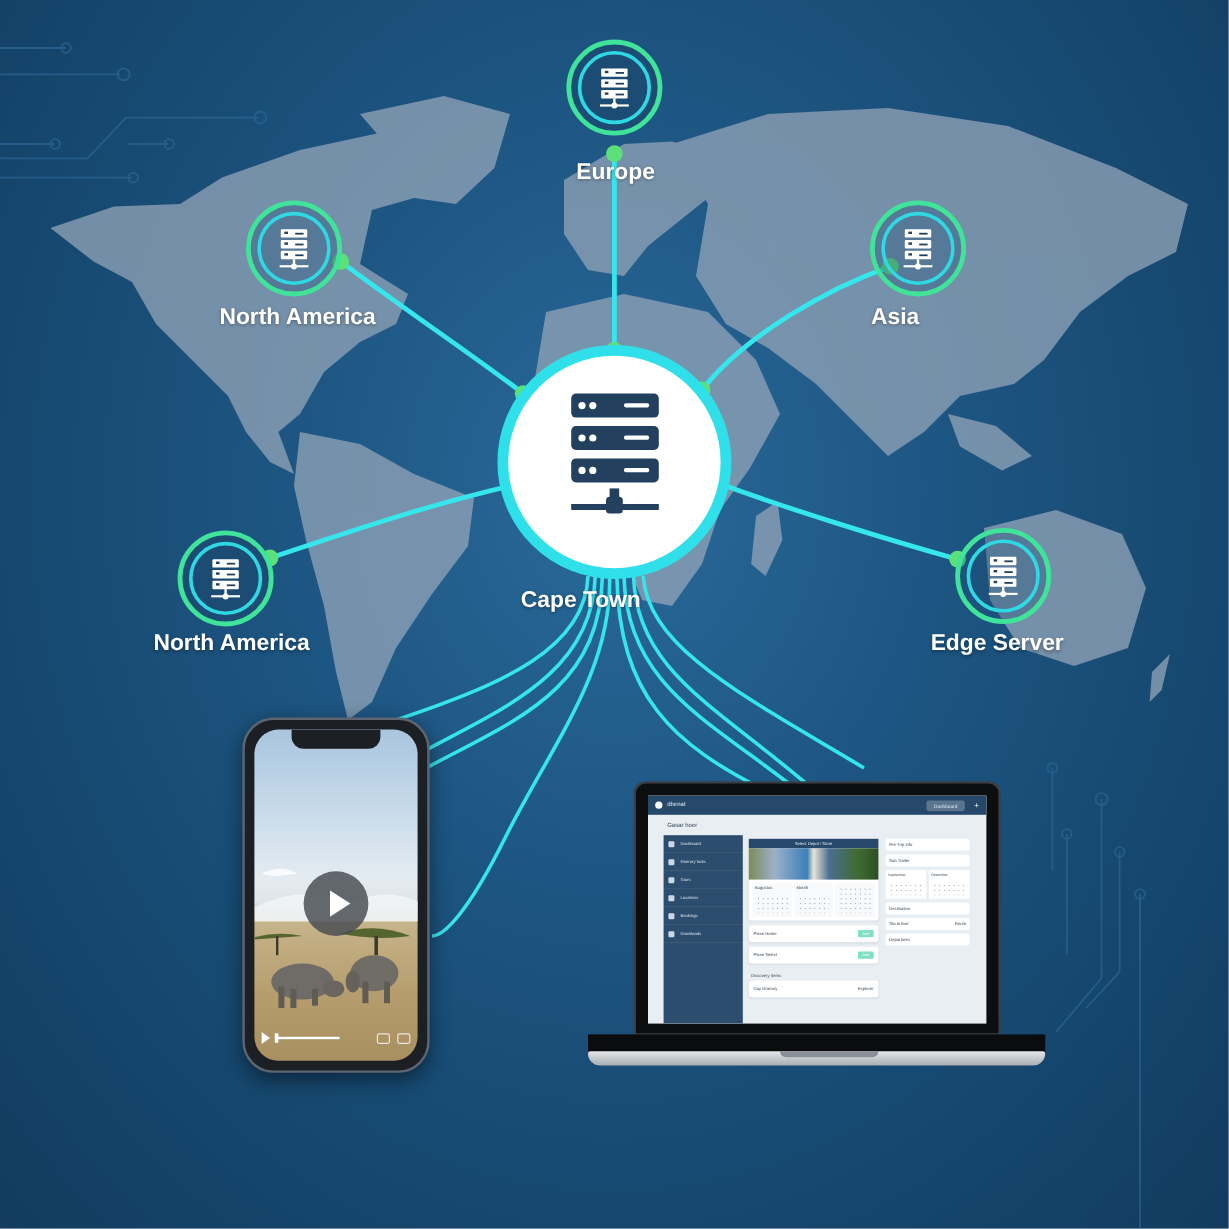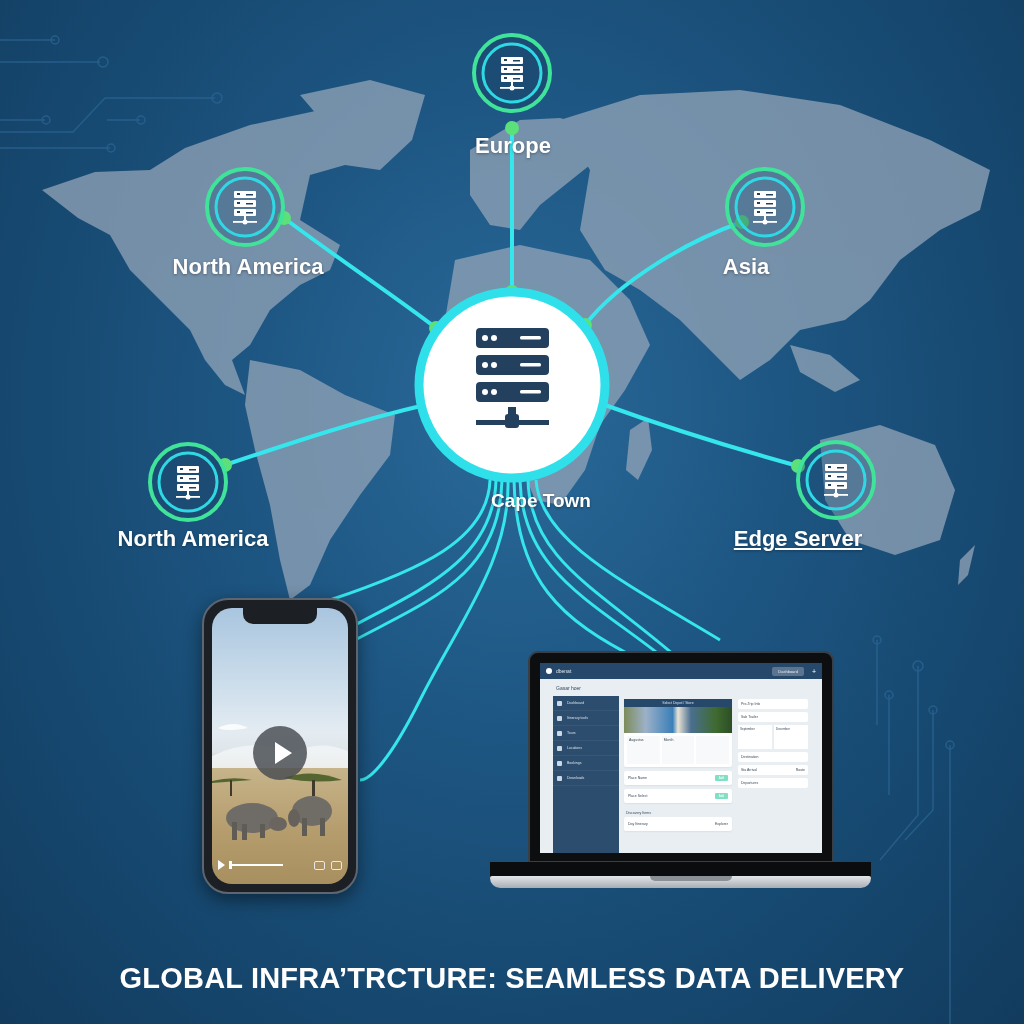--- a/index.html
+++ b/index.html
@@ -1,20 +1,20 @@
 <!DOCTYPE html>
 <html><head>
 <meta charset="utf-8">
 <style>
   html, body { margin:0; padding:0; }
   body { width:1024px; height:1024px; overflow:hidden; font-family:"Liberation Sans", sans-serif; }
   .stage { position:relative; width:1024px; height:1024px; overflow:hidden;
     background: radial-gradient(ellipse at 50% 40%, #2a6a9a 0%, #1e5784 35%, #174a72 65%, #123b5e 100%); }
   svg.layer { position:absolute; left:0; top:0; }
-  .node-label { position:absolute; color:#ffffff; font-weight:700; font-size:22px; text-shadow:0 1px 3px rgba(0,0,0,0.35); white-space:nowrap; transform:translateX(-50%); }
+  .node-label { position:absolute; color:#ffffff; font-weight:700; font-size:19px; text-shadow:0 1px 3px rgba(0,0,0,0.35); white-space:nowrap; transform:translateX(-50%); }
   .hub-label { position:absolute; color:#ffffff; font-weight:700; font-size:19px; transform:translateX(-50%); text-shadow:0 1px 3px rgba(0,0,0,0.4); }
   .title { position:absolute; left:0; right:0; top:962px; text-align:center; color:#ffffff; font-weight:700; font-size:29px; letter-spacing:0.2px; }
 
   
   .phone { position:absolute; left:202px; top:598px; width:156px; height:296px; border-radius:26px; background:#1c1f24; box-shadow:0 6px 18px rgba(0,0,0,0.45); border:2px solid #5d6670; box-sizing:border-box; }
   .phone-screen { position:absolute; left:8px; top:8px; right:8px; bottom:8px; border-radius:20px; overflow:hidden;
      background: linear-gradient(180deg, #a9c5df 0%, #c9dbea 25%, #e4ecf2 45%, #dfe6ea 52%, #c7b48a 58%, #b59d6e 80%, #a88f60 100%); }
   .notch { position:absolute; left:50%; top:0; transform:translateX(-50%); width:74px; height:16px; background:#1c1f24; border-radius:0 0 10px 10px; }
   .play-btn { position:absolute; left:50%; top:118px; transform:translateX(-50%); width:54px; height:54px; border-radius:50%; background:rgba(70,74,80,0.82); }
   .play-btn::after { content:""; position:absolute; left:22px; top:16px; border-left:17px solid #fff; border-top:11px solid transparent; border-bottom:11px solid transparent; }
@@ -204,22 +204,22 @@
         <rect x="476" y="420" width="73" height="5" fill="#23405f"></rect>
         <rect x="505" y="414" width="14" height="14" rx="3" fill="#23405f"></rect>
       </g>
     </g>
   </svg>
 
   <div class="node-label" style="left:513px; top:133px;">Europe</div>
   <div class="node-label" style="left:248px; top:254px;">North America</div>
   <div class="node-label" style="left:746px; top:254px;">Asia</div>
   <div class="node-label" style="left:193px; top:526px;">North America</div>
-  <div class="node-label" style="left:798px; top:526px;text-decoration:underline;">Edge Server</div>
-  <div class="hub-label" style="left:541px; top:490px;text-align:right;">Cape Town</div>
+  <div class="node-label" style="left:831px; top:526px;">Edge Server</div>
+  <div class="hub-label" style="left:484px; top:490px;text-align:right;">Cape Town</div>
 
   <div class="phone">
     <div class="phone-screen">
       <svg width="140" height="280" style="position:absolute;left:0;top:0">
         <path d="M6 120 Q22 112 36 120 Q14 124 6 120Z" fill="#fff" opacity="0.8"></path>
         <path d="M0 148 Q40 128 80 145 Q110 130 140 145 L140 160 L0 160Z" fill="#f1f4f6" opacity="0.9"></path>
         <path d="M0 173 Q20 168 40 172 L0 175Z" fill="#55652f"></path>
         <path d="M72 170 Q100 160 130 172 Q100 176 72 170Z" fill="#55652f"></path>
         <rect x="100" y="172" width="3" height="16" fill="#3f3a2c"></rect>
         <rect x="18" y="172" width="2" height="16" fill="#3f3a2c"></rect>
@@ -333,14 +333,13 @@
         <div class="l-rcard">
             <span>Departures</span>
           </div>
       </div>
     </div>
   </div>
   <div class="laptop-hinge"></div>
   <div class="laptop-base"></div>
   <div class="laptop-notch"></div>
 
-  <div class="title">GLOBAL INFRA’TRCTURE: SEAMLESS DATA DELIVERY</div>
 </div>
 
 </body></html>

